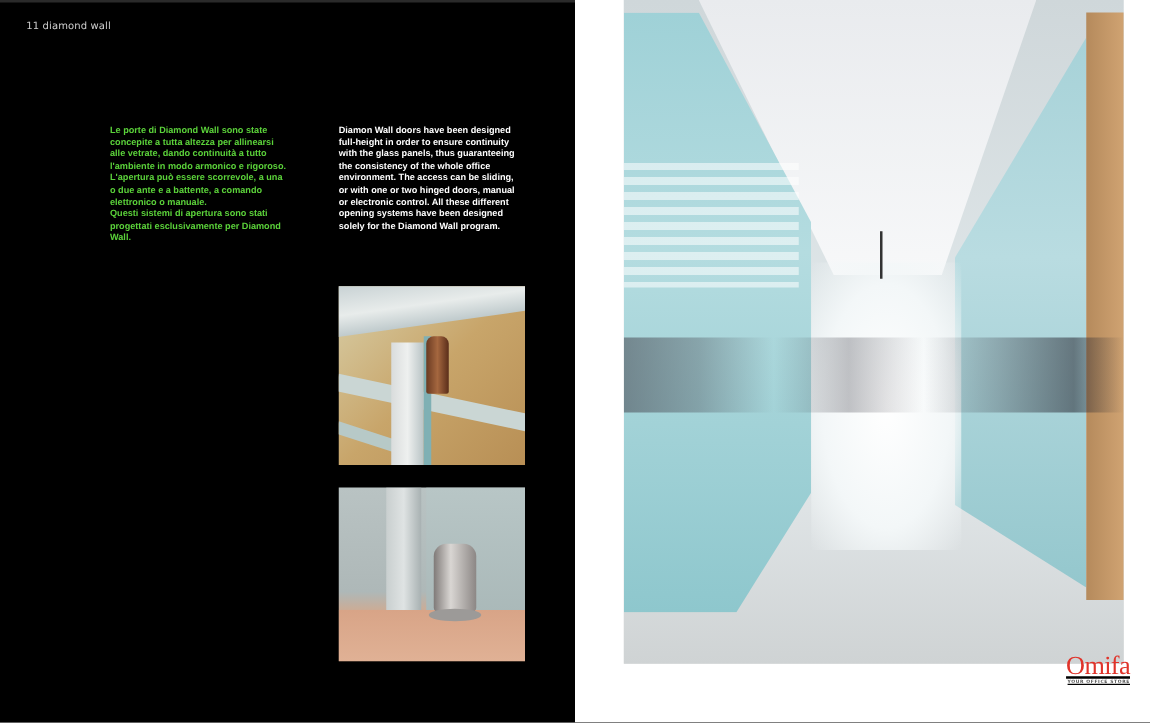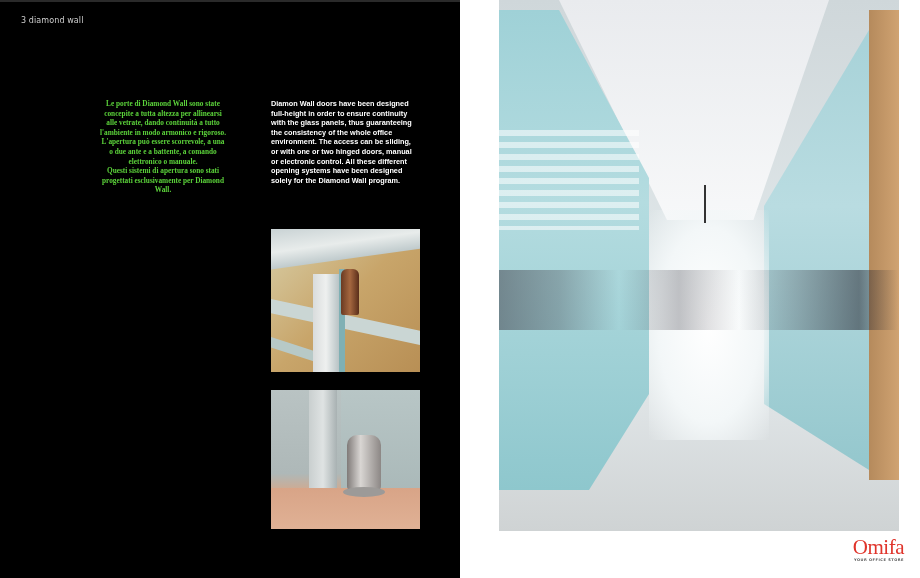--- a/index.html
+++ b/index.html
@@ -14,23 +14,22 @@
       border-top: 2px solid #2a2a2a;
       box-sizing: border-box;
     }
     .page-header {
       position: absolute; left: 21px; top: 14px;
       color: #cfcfcf; font-size: 8px; letter-spacing: 0.1px;
     }
     .text-it {
       position: absolute; left: 88px; top: 97px; width: 150px;
       color: #5bd23a; font-size: 7.3px; line-height: 9.6px; font-weight: bold;
-      font-family: Liberation Serif, serif;
+      font-family: Liberation Sans, sans-serif;
       white-space: pre-line;
-      text-align: center;
     }
     .text-en {
       position: absolute; left: 271px; top: 97px; width: 150px;
       color: #ffffff; font-size: 7.3px; line-height: 9.6px; font-weight: bold;
       font-family: Liberation Sans, sans-serif;
       white-space: pre-line;
     }
     .detail-1 {
       position: absolute; left: 271px; top: 227px; width: 149px; height: 143px;
       overflow: hidden;
@@ -126,36 +125,36 @@
     }
     .main-photo .chairs {
       position: absolute; left: 0; top: 270px; width: 400px; height: 60px;
       background: linear-gradient(90deg, rgba(70,70,80,0.55) 0%, rgba(70,70,80,0.35) 15%, rgba(0,0,0,0) 30%, rgba(60,60,70,0.3) 45%, rgba(0,0,0,0) 60%, rgba(60,60,70,0.3) 75%, rgba(40,40,50,0.55) 90%, rgba(0,0,0,0) 100%);
     }
     .main-photo .lamp {
       position: absolute; left: 205px; top: 185px; width: 14px; height: 38px;
       border-left: 2px solid #333; border-right: 2px solid transparent;
     }
     .logo {
-      position: absolute; left: 838px; top: 537px; width: 66px; text-align: right;
+      position: absolute; left: 838px; top: 522px; width: 66px; text-align: right; text-decoration: underline;
     }
     .logo-word {
       display: block; color: #e0342b; font-family: "Liberation Serif", serif;
       font-size: 21px; line-height: 20px; letter-spacing: -0.5px;
     }
     .logo-tag {
       display: block; color: #555555; font-size: 3.6px; letter-spacing: 0.5px;
       font-weight: bold; margin-top: 1px; text-transform: uppercase;
     }
   </style>
 </head>
 <body>
 
 <div class="left-page">
-  <div class="page-header">3 diamond wall</div>
+  <div class="page-header">11 diamond wall</div>
 
   <div class="text-it">Le porte di Diamond Wall sono state
 concepite a tutta altezza per allinearsi
 alle vetrate, dando continuità a tutto
 l'ambiente in modo armonico e rigoroso.
 L'apertura può essere scorrevole, a una
 o due ante e a battente, a comando
 elettronico o manuale.
 Questi sistemi di apertura sono stati
 progettati esclusivamente per Diamond

